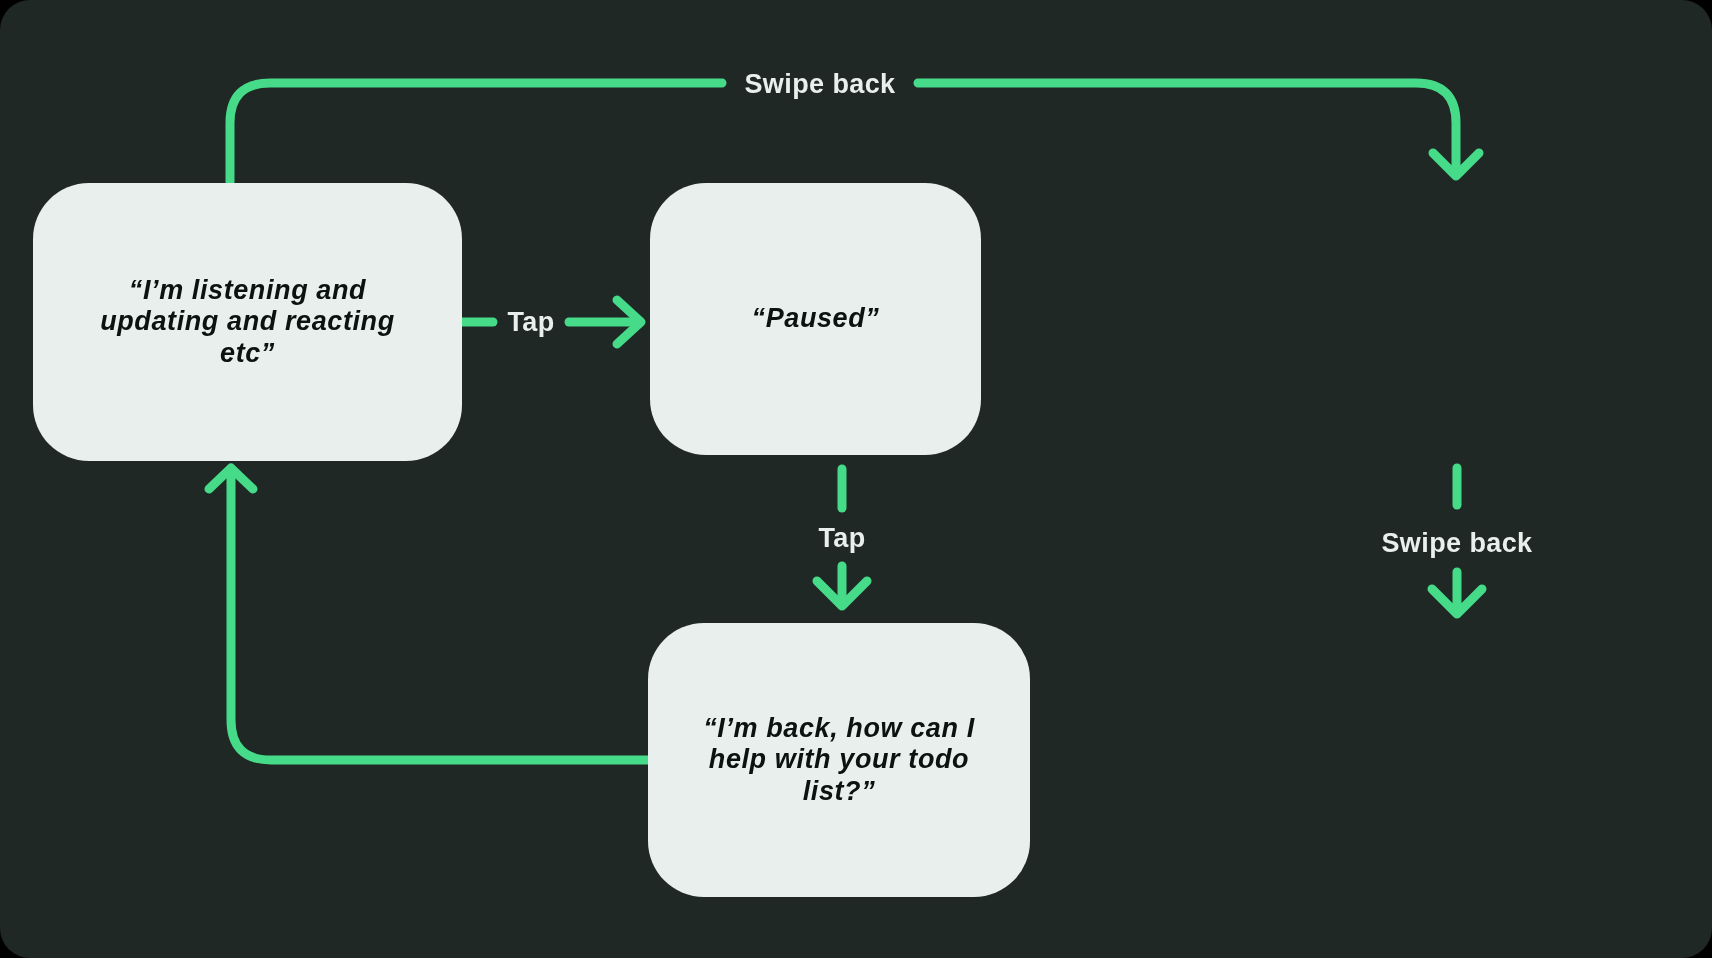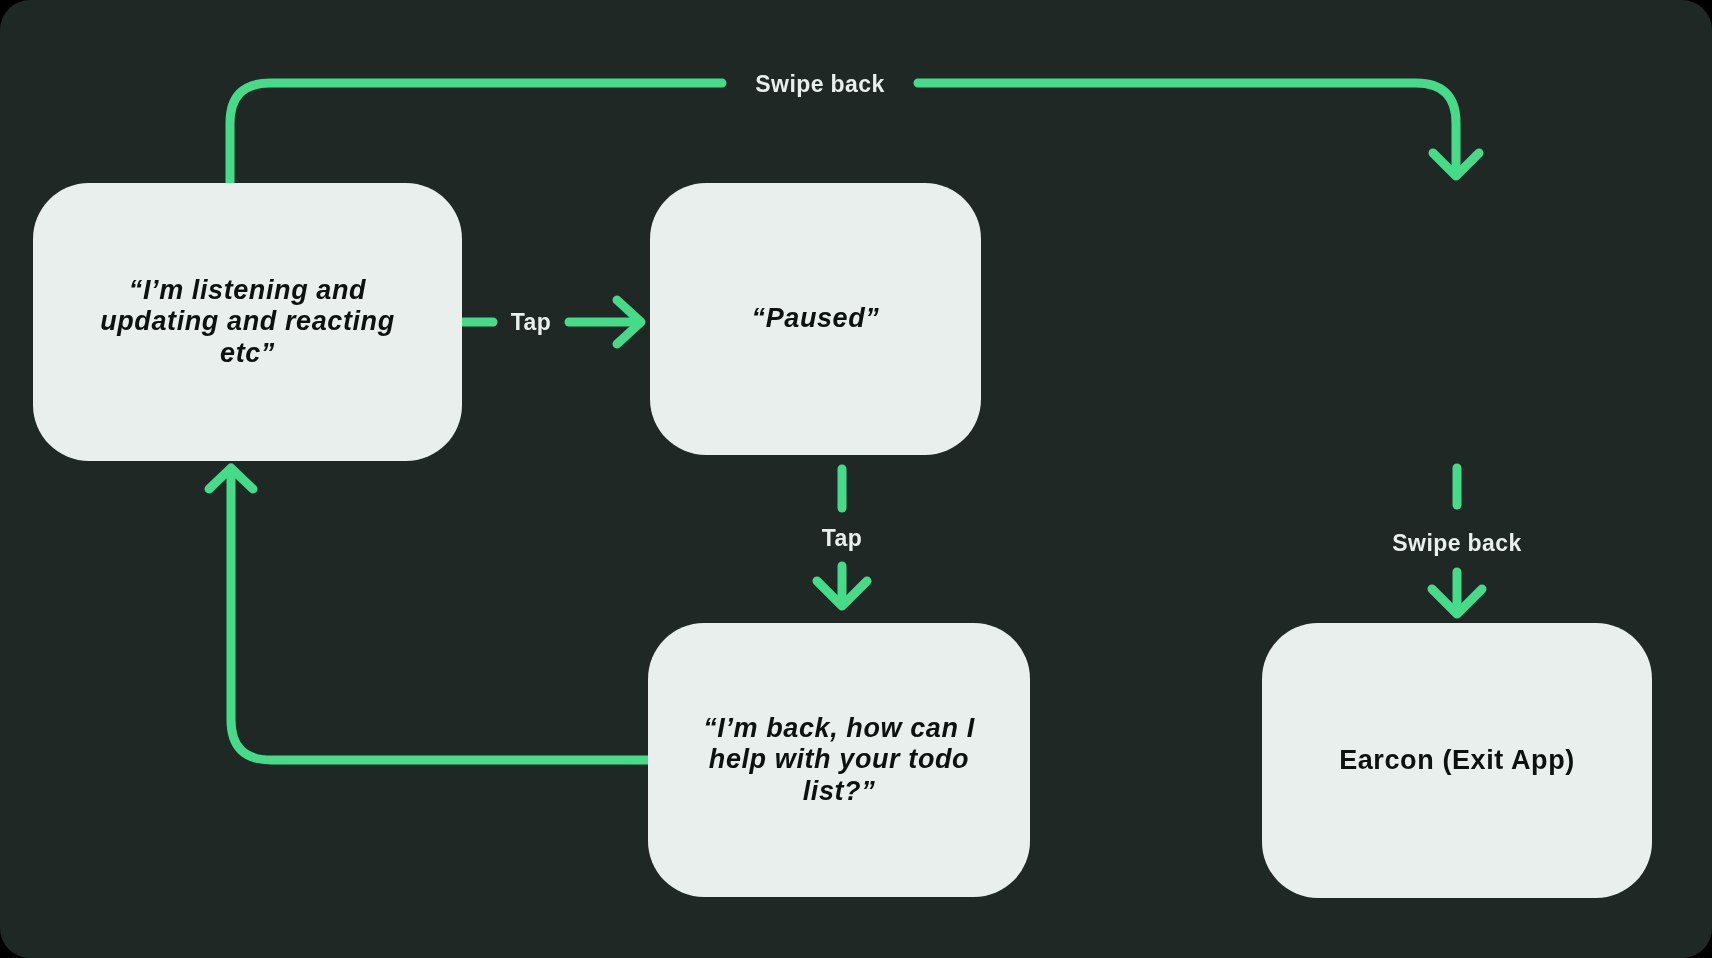--- a/index.html
+++ b/index.html
@@ -23,21 +23,21 @@
     display:flex;align-items:center;justify-content:center;
     padding:0 26px;
   }
   .node-label{
     color:var(--node-text);font-size:27px;font-weight:700;line-height:1.16;
     letter-spacing:0.6px;text-align:center;white-space:pre-line;
   }
   .node-label.italic{font-style:italic;}
   .edge-label{
     position:absolute;transform:translate(-50%,-50%);
-    color:var(--label-text);font-size:23px;font-weight:700;letter-spacing:0.4px;
+    color:var(--label-text);font-size:27px;font-weight:700;letter-spacing:0.4px;
     white-space:nowrap;
   }
 </style>
 </head>
 <body>
 
 <div class="stage">
 
   <svg class="edges" viewBox="0 0 1712 958" aria-hidden="true">
 
@@ -71,22 +71,19 @@
     <div class="node-label italic">“Paused”</div>
   </div>
 
 
   <div class="node" style="left:648px;top:623px;width:382px;height:274px;">
     <div class="node-label italic">“I’m back, how can I
 help with your todo
 list?”</div>
   </div>
 
-  <div class="node" style="left:1262px;top:623px;width:390px;height:275px;">
-    <div class="node-label">Earcon (Exit App)</div>
-  </div>
 
   <div class="edge-label" style="left:820px;top:84px;">Swipe back</div>
   <div class="edge-label" style="left:531px;top:322px;">Tap</div>
   <div class="edge-label" style="left:842px;top:538px;">Tap</div>
   <div class="edge-label" style="left:1457px;top:543px;">Swipe back</div>
 
 </div>
 
 </body></html>

